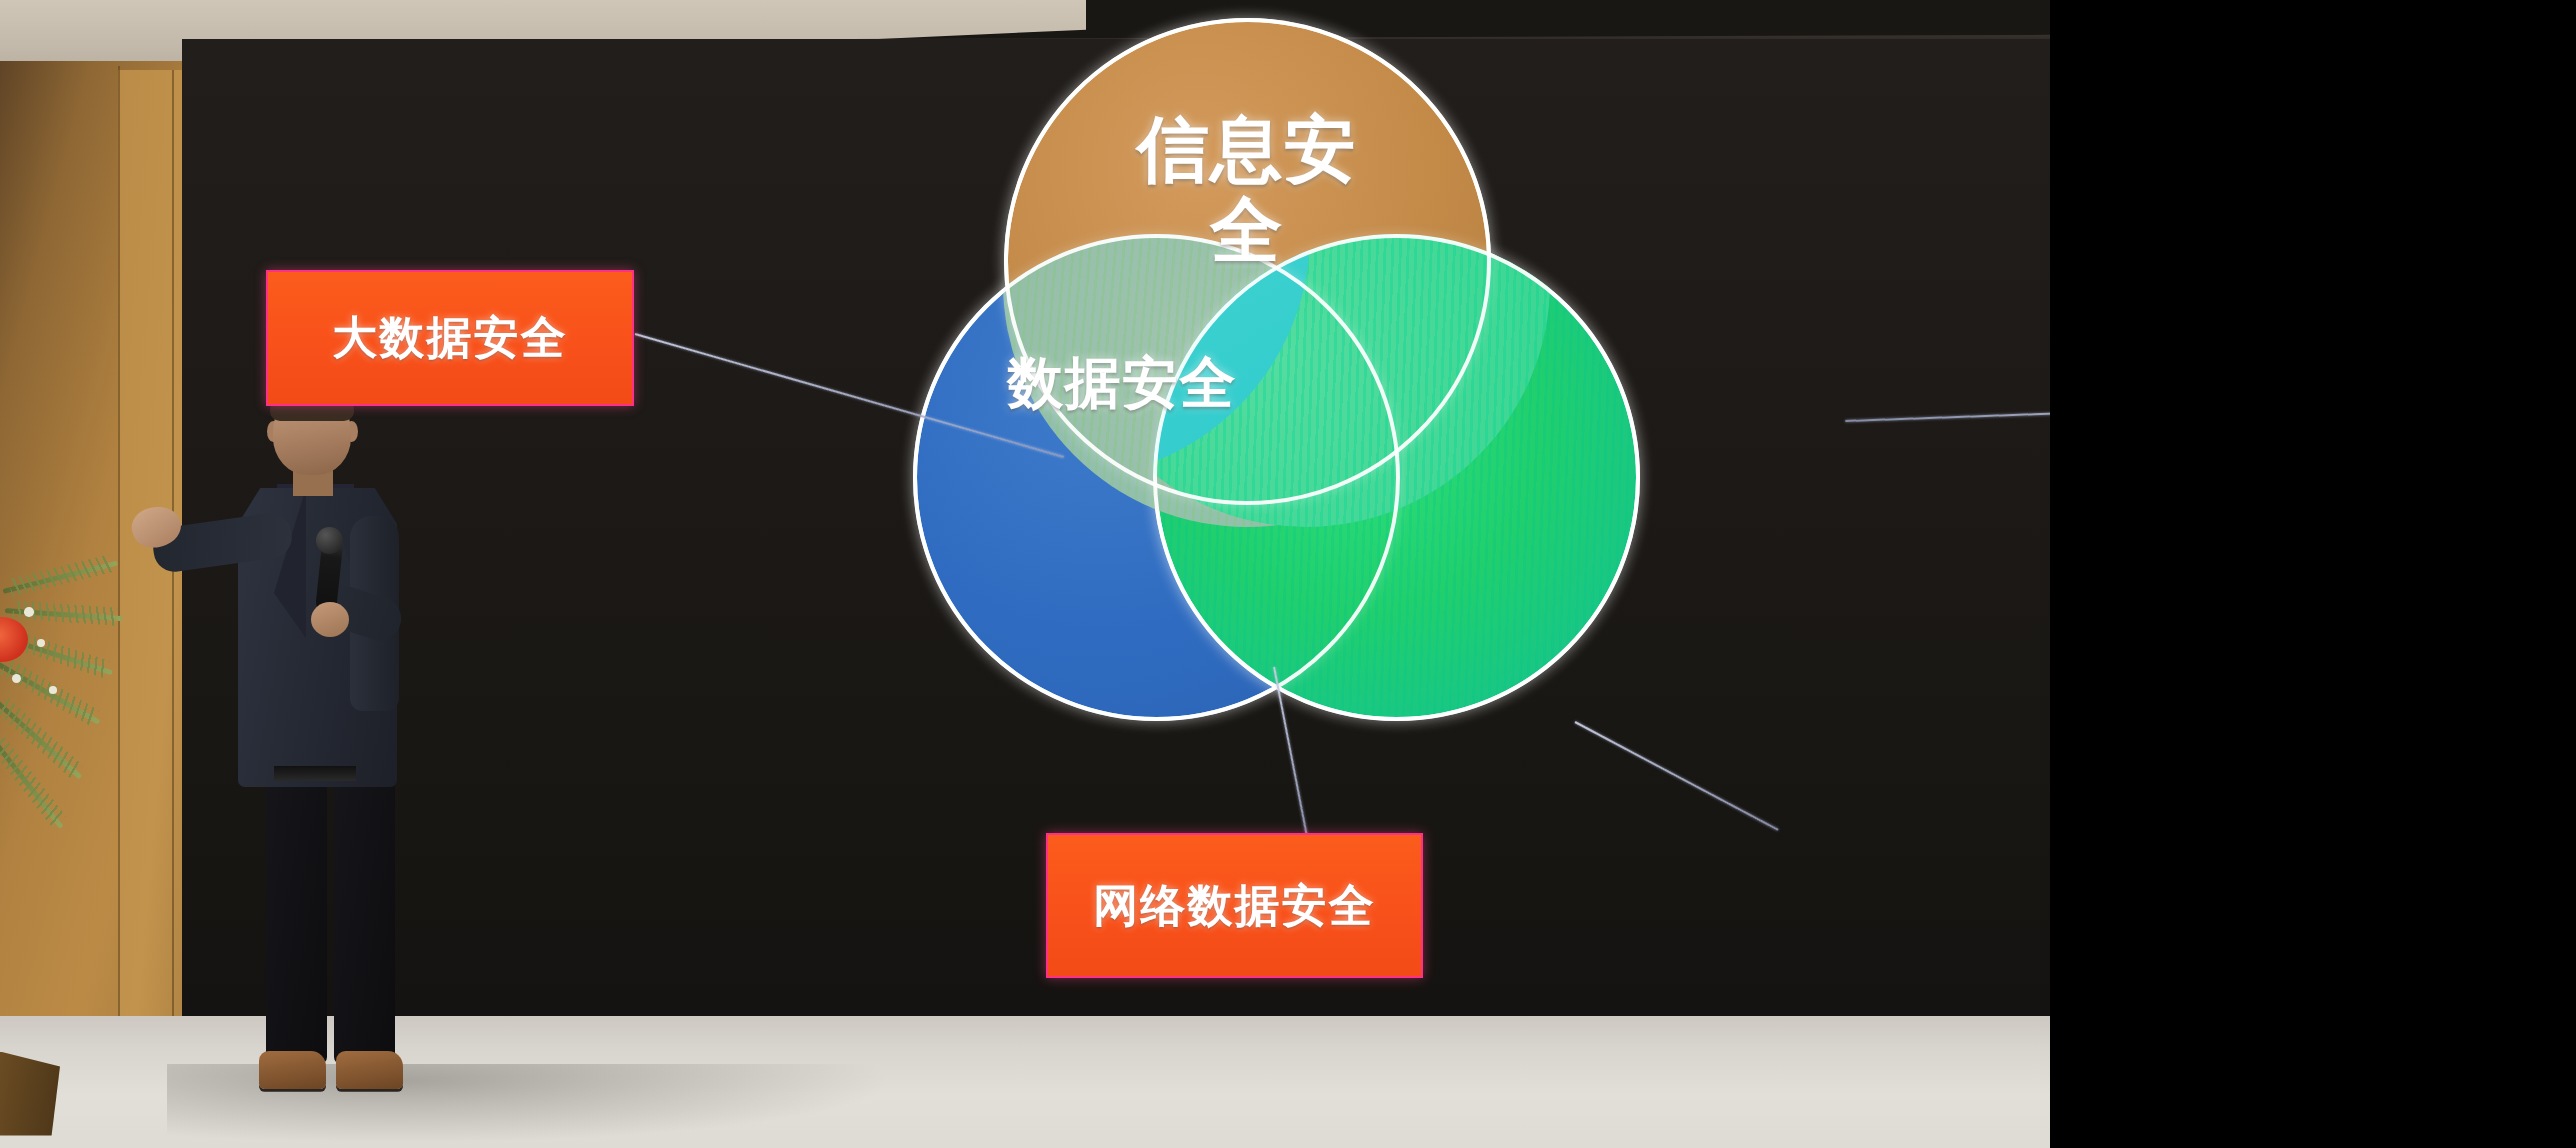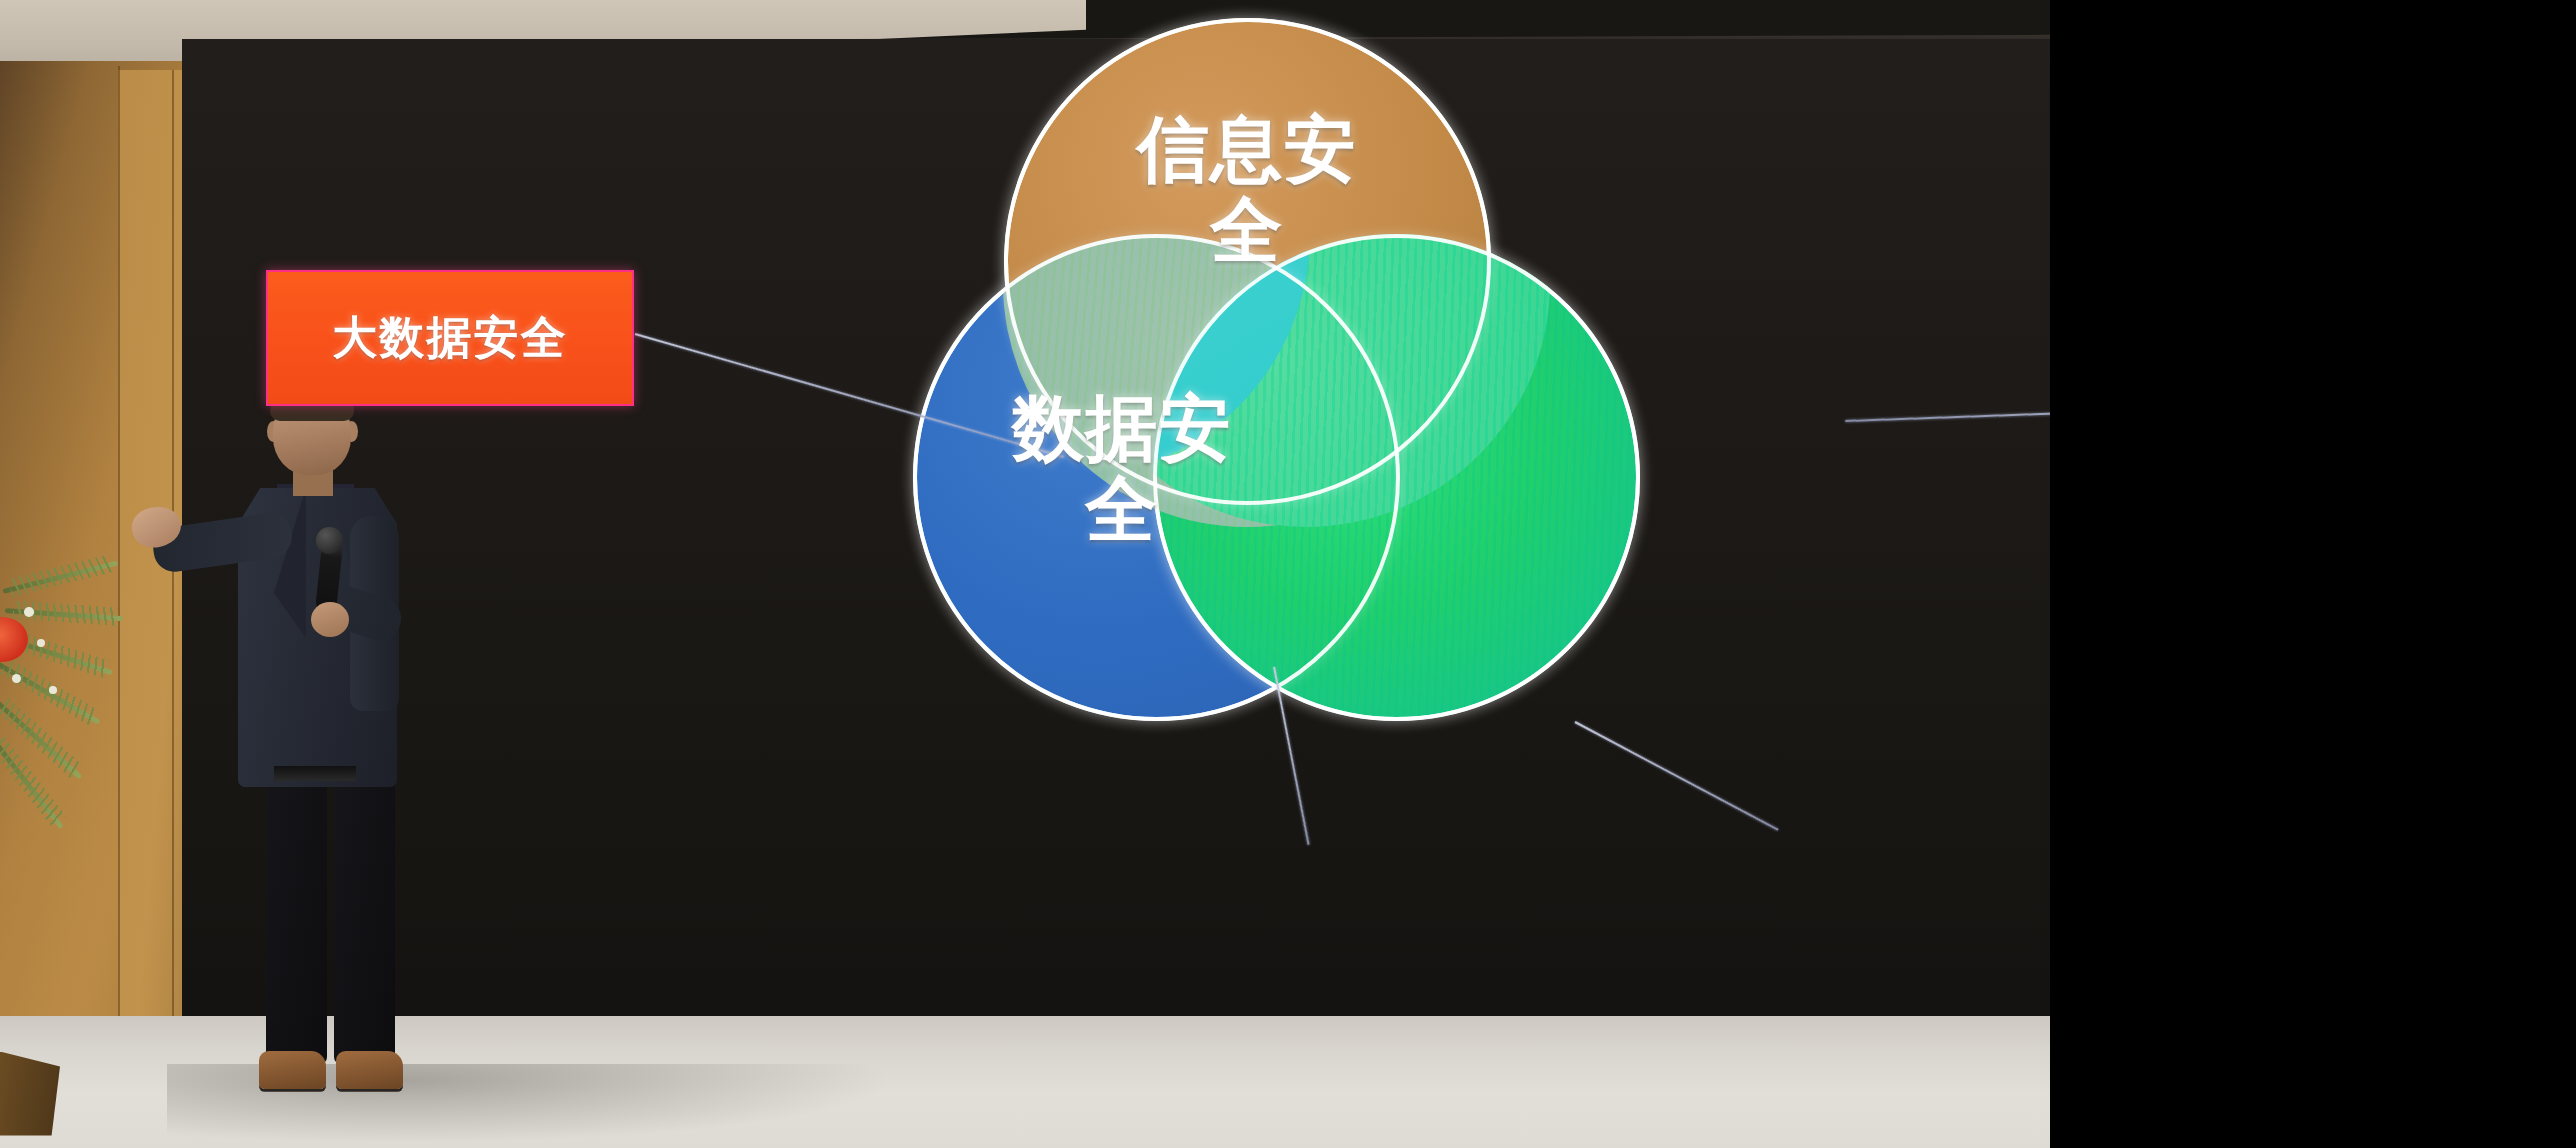--- a/index.html
+++ b/index.html
@@ -317,21 +317,21 @@
     z-index: 9;
     color: #fff;
     font-weight: 700;
     text-align: center;
     line-height: 1.12;
     letter-spacing: 1.4px;
     text-shadow: 0 0 9.7px rgba(255,255,255,.55), 0 2.1px 3.5px rgba(0,0,0,.35);
     width: 292px;
   }
   .cl-top   { left: 919px; top: 70px;  font-size: 72px; }
-  .cl-left  { left: 794px; top: 313px;  font-size: 72px; margin-top: 36px; }
+  .cl-left  { left: 794px; top: 313px;  font-size: 56px; }
   .cl-right { left: 1045px; top: 313px;  font-size: 72px; }
 
   
   .callout {
     position: absolute;
     z-index: 10;
     box-sizing: border-box;
     display: flex;
     align-items: center;
     justify-content: center;
@@ -404,20 +404,21 @@
       <div class="circle-outline co-right"></div>
 
       <div class="circle-label cl-top">信息安全</div>
       <div class="circle-label cl-left">数据安全</div>
     </div>
 
     <div class="callout orange c-bigdata">大数据安全</div>
 
     <div class="callout purple c-infosys">信息系统安全</div>
 
+    <div class="callout orange c-netdata">网络数据安全</div>
 
   </div>
 
   <div class="floor-edge"></div>
   <div class="floor"></div>
   <div class="floor-shadow"></div>
   <div class="podium-box"></div>
 
   <div class="flowers">
     <div class="frond" style="left:28px; top:84px; transform:rotate(18deg);"></div>

